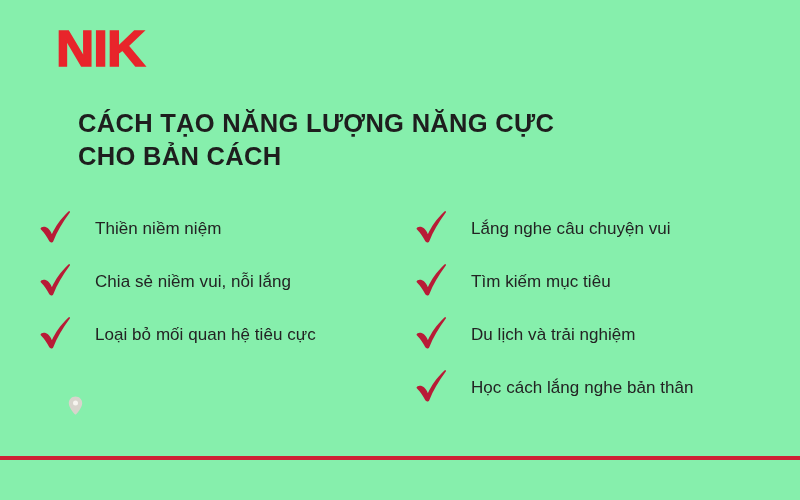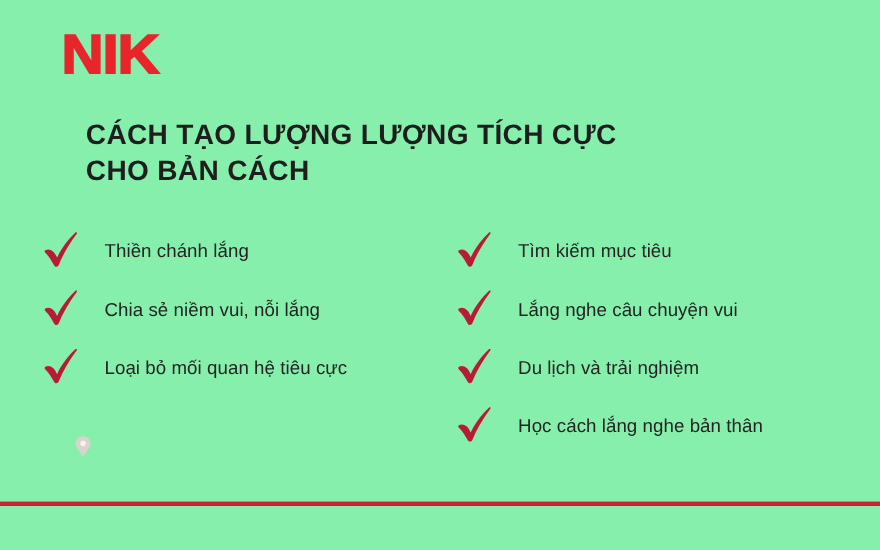--- a/index.html
+++ b/index.html
@@ -105,33 +105,33 @@
   }
 </style>
 </head>
 <body>
 
 <div class="poster">
 
   <div class="logo">NIK</div>
 
   <div class="title-block">
-    <div class="title-line">CÁCH TẠO LƯỢNG LƯỢNG TÍCH CỰC</div>
+    <div class="title-line">CÁCH TẠO NĂNG LƯỢNG NĂNG CỰC</div>
     <div class="title-line">CHO BẢN CÁCH</div>
   </div>
 
   <div class="list-col col-left">
 
     <div class="check-row">
       <span class="tick">
         <svg width="36" height="40" viewBox="0 0 36 40" xmlns="http://www.w3.org/2000/svg">
           <path d="M3.2 20.5 C5.5 19.2 8.2 19.8 10.2 21.6 C11.8 23.0 12.9 25.1 13.9 27.2 C17.0 20.6 22.1 12.4 30.4 4.6 C31.4 3.7 32.6 4.3 31.8 5.5 C24.6 15.2 18.9 25.0 15.4 33.9 C14.7 35.7 12.3 36.0 11.3 34.3 C9.2 30.6 6.6 26.0 3.0 22.6 C2.4 22.0 2.5 20.9 3.2 20.5 Z" fill="#B81B36"></path>
         </svg>
       </span>
-      <span class="row-label">Thiền chánh lắng</span>
+      <span class="row-label">Thiền niềm niệm</span>
     </div>
 
     <div class="check-row">
       <span class="tick">
         <svg width="36" height="40" viewBox="0 0 36 40" xmlns="http://www.w3.org/2000/svg">
           <path d="M3.2 20.5 C5.5 19.2 8.2 19.8 10.2 21.6 C11.8 23.0 12.9 25.1 13.9 27.2 C17.0 20.6 22.1 12.4 30.4 4.6 C31.4 3.7 32.6 4.3 31.8 5.5 C24.6 15.2 18.9 25.0 15.4 33.9 C14.7 35.7 12.3 36.0 11.3 34.3 C9.2 30.6 6.6 26.0 3.0 22.6 C2.4 22.0 2.5 20.9 3.2 20.5 Z" fill="#B81B36"></path>
         </svg>
       </span>
       <span class="row-label">Chia sẻ niềm vui, nỗi lắng</span>
     </div>
@@ -149,30 +149,30 @@
   </div>
 
   <div class="list-col col-right">
 
     <div class="check-row">
       <span class="tick">
         <svg width="36" height="40" viewBox="0 0 36 40" xmlns="http://www.w3.org/2000/svg">
           <path d="M3.2 20.5 C5.5 19.2 8.2 19.8 10.2 21.6 C11.8 23.0 12.9 25.1 13.9 27.2 C17.0 20.6 22.1 12.4 30.4 4.6 C31.4 3.7 32.6 4.3 31.8 5.5 C24.6 15.2 18.9 25.0 15.4 33.9 C14.7 35.7 12.3 36.0 11.3 34.3 C9.2 30.6 6.6 26.0 3.0 22.6 C2.4 22.0 2.5 20.9 3.2 20.5 Z" fill="#B81B36"></path>
         </svg>
       </span>
+      <span class="row-label">Lắng nghe câu chuyện vui</span>
+    </div>
+
+    <div class="check-row">
+      <span class="tick">
+        <svg width="36" height="40" viewBox="0 0 36 40" xmlns="http://www.w3.org/2000/svg">
+          <path d="M3.2 20.5 C5.5 19.2 8.2 19.8 10.2 21.6 C11.8 23.0 12.9 25.1 13.9 27.2 C17.0 20.6 22.1 12.4 30.4 4.6 C31.4 3.7 32.6 4.3 31.8 5.5 C24.6 15.2 18.9 25.0 15.4 33.9 C14.7 35.7 12.3 36.0 11.3 34.3 C9.2 30.6 6.6 26.0 3.0 22.6 C2.4 22.0 2.5 20.9 3.2 20.5 Z" fill="#B81B36"></path>
+        </svg>
+      </span>
       <span class="row-label">Tìm kiếm mục tiêu</span>
-    </div>
-
-    <div class="check-row">
-      <span class="tick">
-        <svg width="36" height="40" viewBox="0 0 36 40" xmlns="http://www.w3.org/2000/svg">
-          <path d="M3.2 20.5 C5.5 19.2 8.2 19.8 10.2 21.6 C11.8 23.0 12.9 25.1 13.9 27.2 C17.0 20.6 22.1 12.4 30.4 4.6 C31.4 3.7 32.6 4.3 31.8 5.5 C24.6 15.2 18.9 25.0 15.4 33.9 C14.7 35.7 12.3 36.0 11.3 34.3 C9.2 30.6 6.6 26.0 3.0 22.6 C2.4 22.0 2.5 20.9 3.2 20.5 Z" fill="#B81B36"></path>
-        </svg>
-      </span>
-      <span class="row-label">Lắng nghe câu chuyện vui</span>
     </div>
 
     <div class="check-row">
       <span class="tick">
         <svg width="36" height="40" viewBox="0 0 36 40" xmlns="http://www.w3.org/2000/svg">
           <path d="M3.2 20.5 C5.5 19.2 8.2 19.8 10.2 21.6 C11.8 23.0 12.9 25.1 13.9 27.2 C17.0 20.6 22.1 12.4 30.4 4.6 C31.4 3.7 32.6 4.3 31.8 5.5 C24.6 15.2 18.9 25.0 15.4 33.9 C14.7 35.7 12.3 36.0 11.3 34.3 C9.2 30.6 6.6 26.0 3.0 22.6 C2.4 22.0 2.5 20.9 3.2 20.5 Z" fill="#B81B36"></path>
         </svg>
       </span>
       <span class="row-label">Du lịch và trải nghiệm</span>
     </div>

